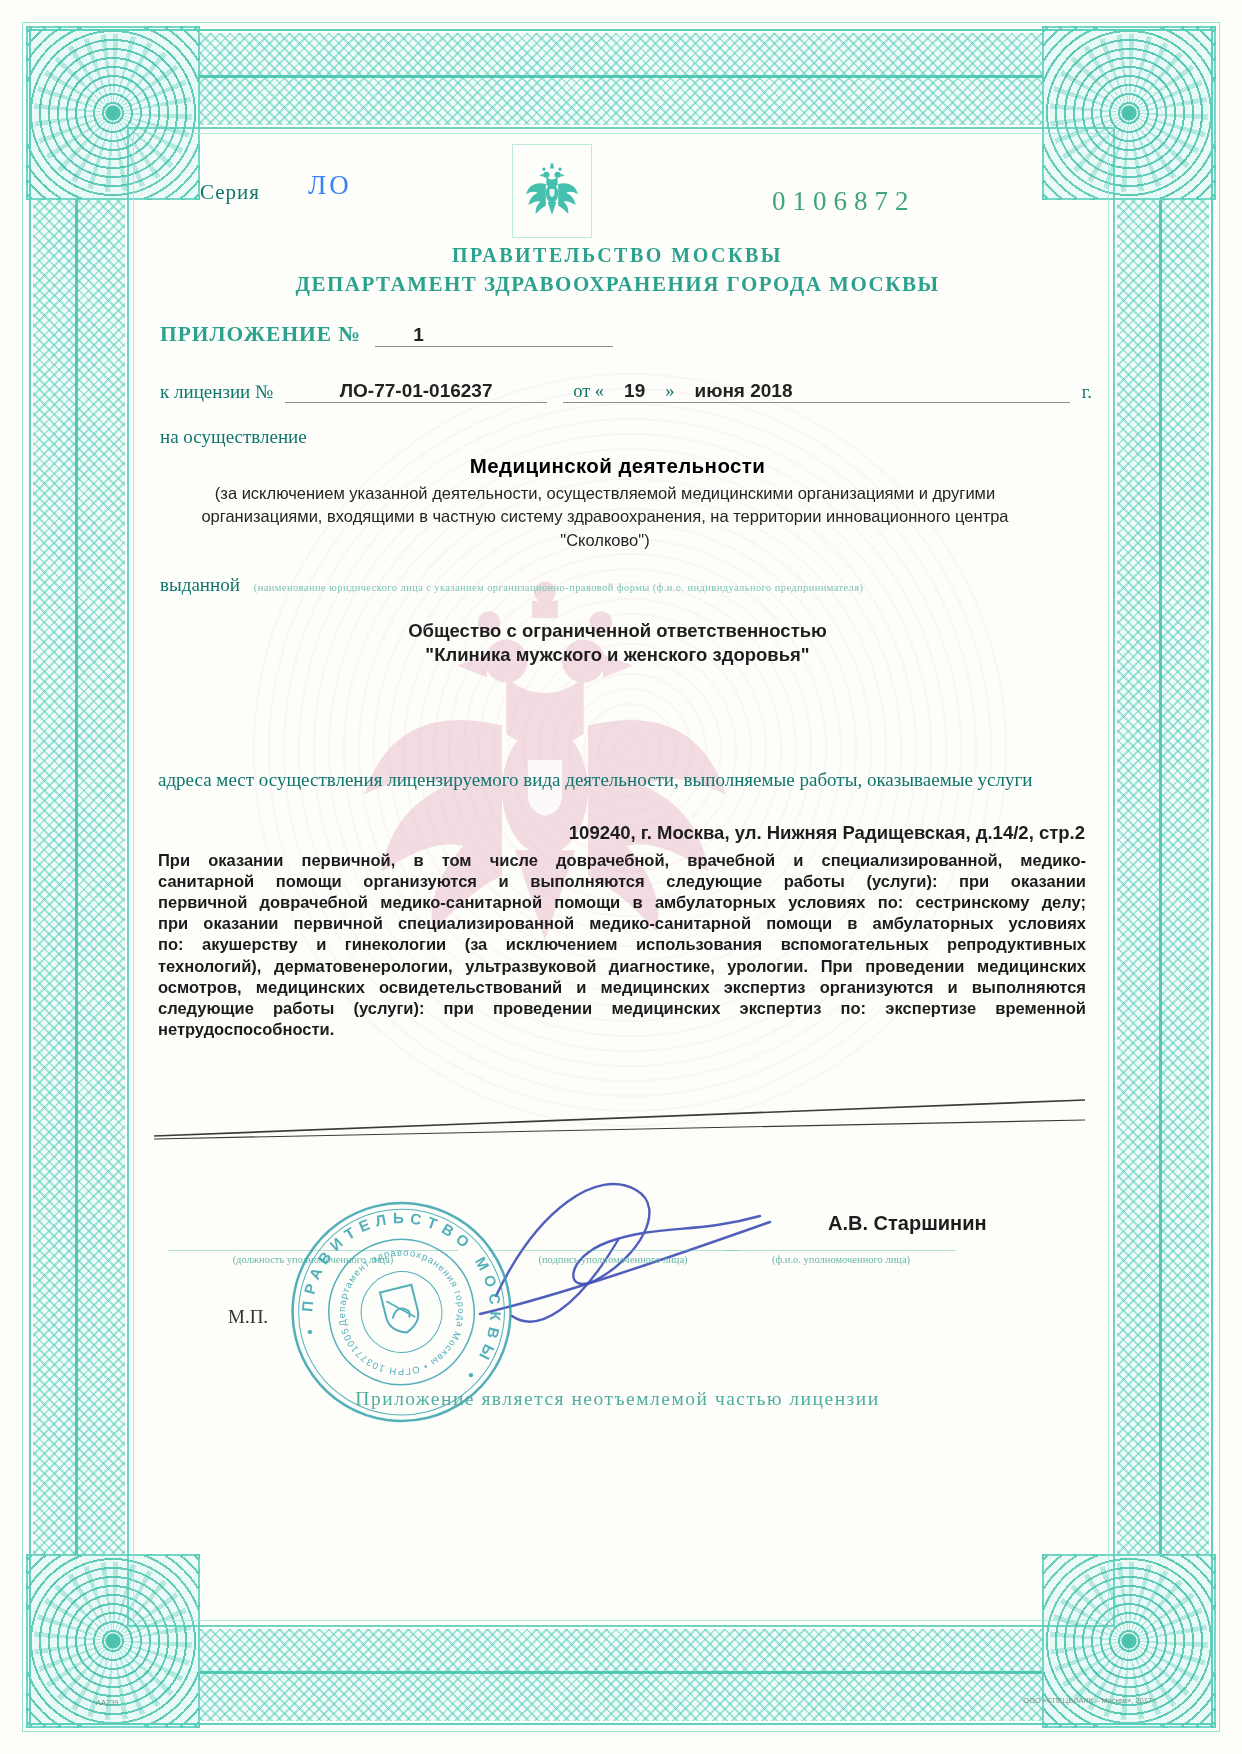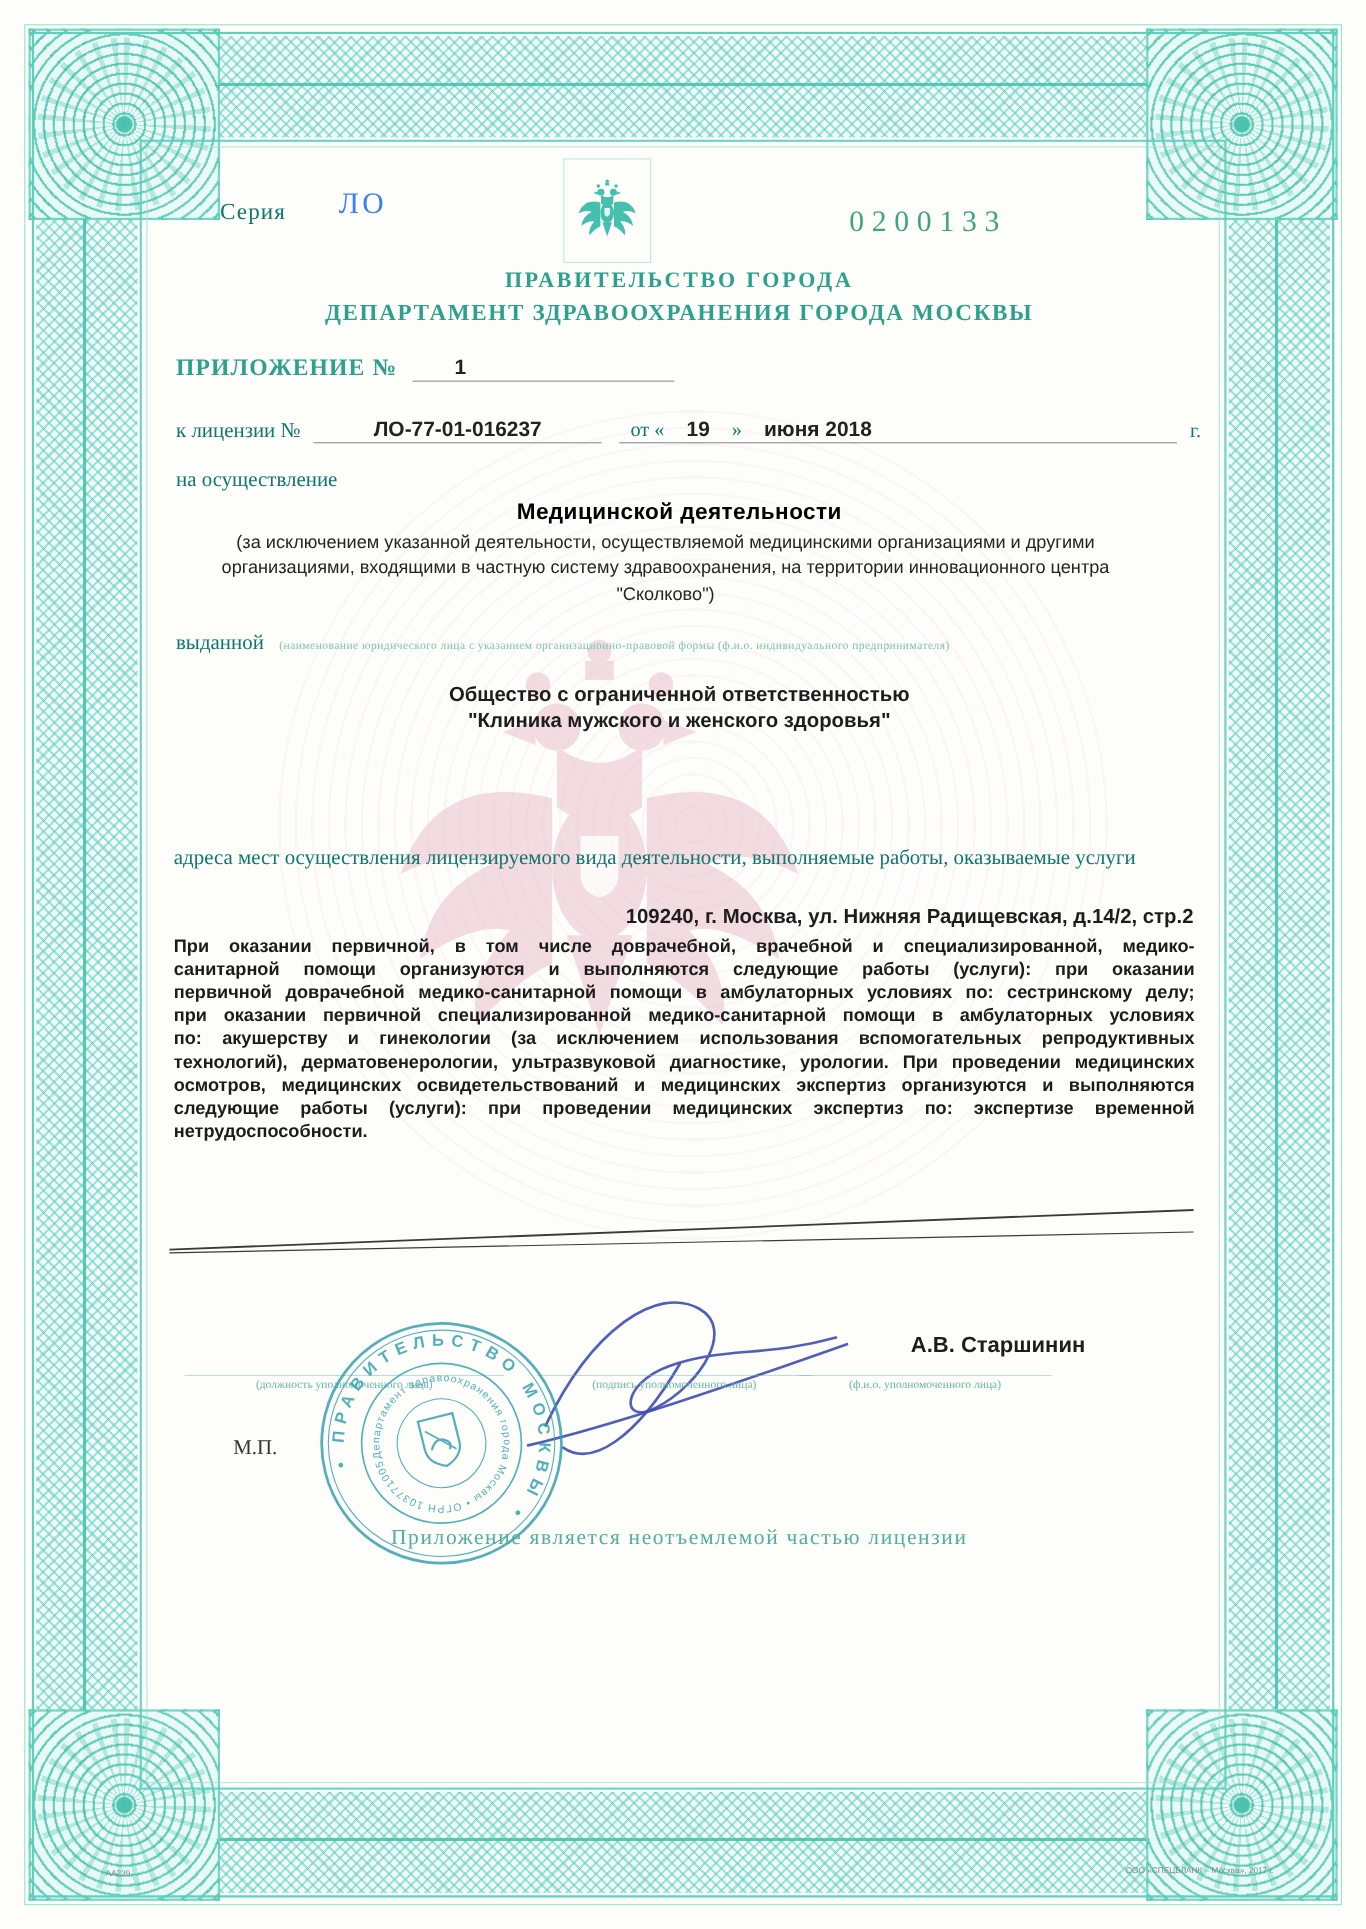--- a/index.html
+++ b/index.html
@@ -158,23 +158,23 @@
         <path d="M41 31 Q50 38 59 31 L59 44 Q50 50 41 44 Z"></path>
         <ellipse cx="50" cy="57" rx="10" ry="15"></ellipse>
         <path d="M40 42 Q15 36 8 58 Q20 52 27 56 Q14 62 12 76 Q24 68 31 70 Q22 80 24 90 Q33 80 40 77 Z"></path>
         <path d="M60 42 Q85 36 92 58 Q80 52 73 56 Q86 62 88 76 Q76 68 69 70 Q78 80 76 90 Q67 80 60 77 Z"></path>
         <path d="M43 71 L50 92 L57 71 Z"></path>
         <path d="M46 50 h8 v8 q0 4 -4 5 q-4 -1 -4 -5 z" fill="#fff" opacity="0.85"></path>
       </g>
     </svg>
   </div>
 
-  <div class="abs serif form-number" style="left:772px;top:186px;">0200133</div>
-
-  <div class="abs serif teal-bold gov1" style="left:150px;top:244px;width:935px;">ПРАВИТЕЛЬСТВО ГОРОДА</div>
+  <div class="abs serif form-number" style="left:772px;top:186px;">0106872</div>
+
+  <div class="abs serif teal-bold gov1" style="left:150px;top:244px;width:935px;">ПРАВИТЕЛЬСТВО МОСКВЫ</div>
   <div class="abs serif teal-bold gov2" style="left:150px;top:272px;width:935px;">ДЕПАРТАМЕНТ ЗДРАВООХРАНЕНИЯ ГОРОДА МОСКВЫ</div>
 
   <div class="abs field-row" style="left:160px;top:322px;width:930px;">
     <span class="serif teal-bold appendix-label">ПРИЛОЖЕНИЕ  №</span>
     <span class="sans dark fill-line appendix-value">1</span>
   </div>
 
   <div class="abs field-row" style="left:160px;top:380px;width:932px;">
     <span class="serif teal lic-label">к лицензии №</span>
     <span class="sans dark fill-line lic-num">ЛО-77-01-016237</span>
@@ -215,21 +215,21 @@
     <path d="M12 176 C 90 158 200 120 302 84"></path>
     <path d="M150 102 C 110 170 70 196 44 178"></path>
   </svg>
 
   <div class="abs sans signer-name" style="left:828px;top:1212px;width:270px;">А.В. Старшинин</div>
 
   <div class="abs serif sig-caption" style="left:168px;top:1250px;width:290px;">(должность уполномоченного лица)</div>
   <div class="abs serif sig-caption" style="left:488px;top:1250px;width:250px;">(подпись уполномоченного лица)</div>
   <div class="abs serif sig-caption" style="left:726px;top:1250px;width:230px;">(ф.и.о. уполномоченного лица)</div>
 
-  <div class="abs serif mp" style="left:212px;top:1306px;">М.П.</div>
+  <div class="abs serif mp" style="left:228px;top:1306px;">М.П.</div>
 
   <div class="abs stamp-wrap" style="left:286px;top:1196px;">
     <svg class="stamp" width="232" height="232" viewBox="0 0 230 230">
       <g fill="none" stroke="#2f9fae">
         <circle cx="115" cy="115" r="108" stroke-width="2.5"></circle>
         <circle cx="115" cy="115" r="102" stroke-width="1"></circle>
         <circle cx="115" cy="115" r="72" stroke-width="1.5"></circle>
         <circle cx="115" cy="115" r="40" stroke-width="1"></circle>
       </g>
       <defs>

